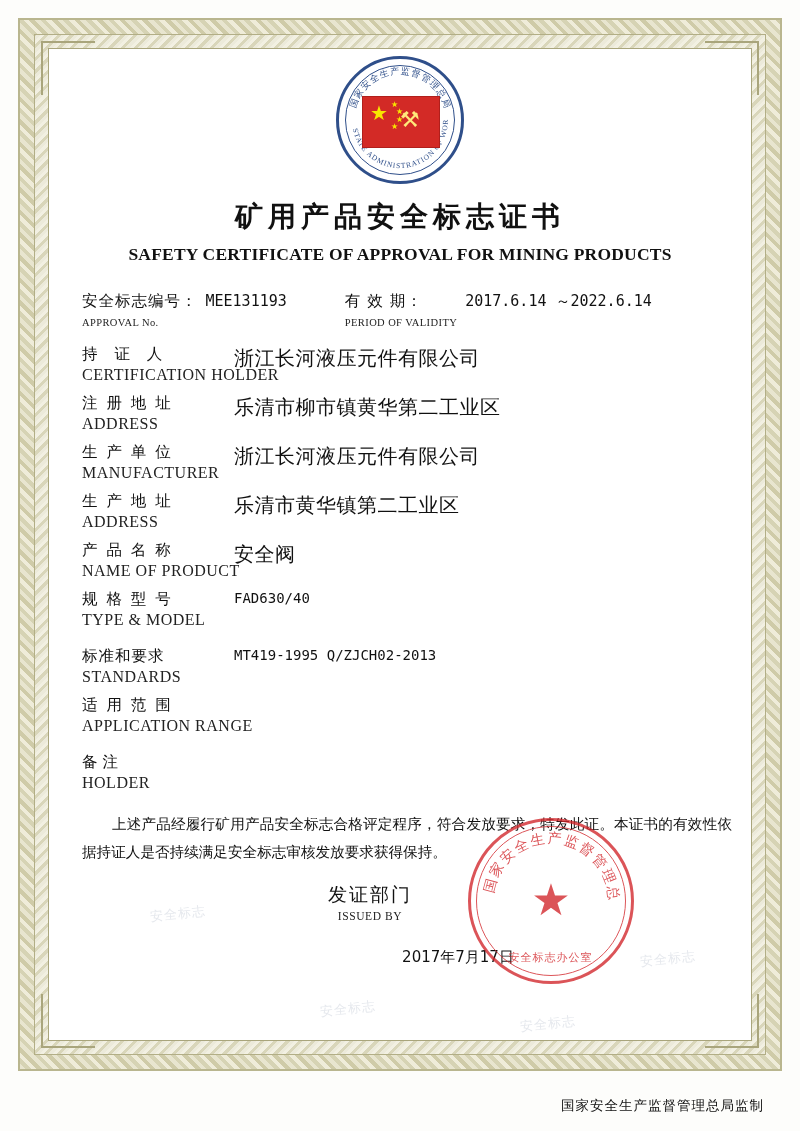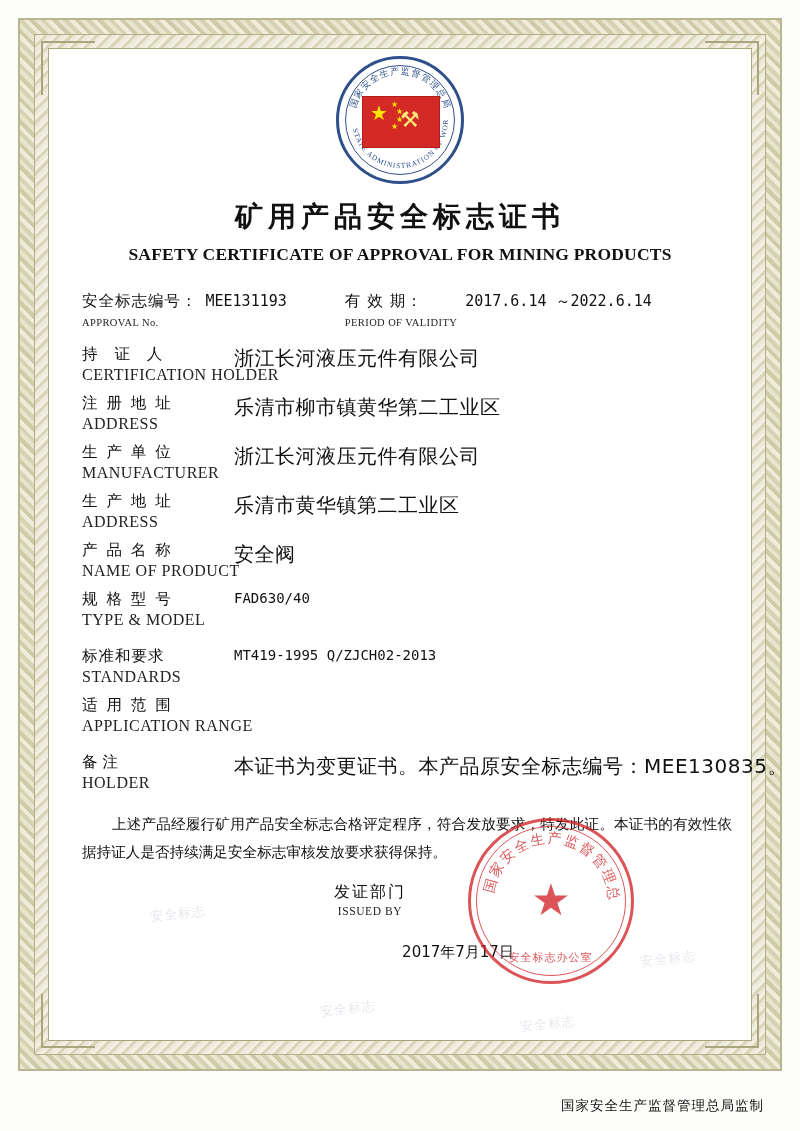--- a/index.html
+++ b/index.html
@@ -268,21 +268,21 @@
   
   .issued {
     margin-top: 16px;
     text-align: center;
     padding-right: 60px;
     position: relative;
     z-index: 2;
   }
   .issued .cn {
     font-family: "DejaVu Sans", sans-serif;
-    font-size: 16px;
+    font-size: 19px;
     letter-spacing: 2px;
     color: #111;
   }
   .issued .en {
     font-family: "Liberation Serif", serif;
     font-size: 11.5px;
     letter-spacing: 0.6px;
     color: #222;
     margin-top: 2px;
   }
@@ -486,21 +486,20 @@
           <div class="cn sp2">适 用 范 围</div>
           <div class="en">APPLICATION RANGE</div>
         </div>
       </div>
 
       <div class="field gap-before">
         <div class="labelbox">
           <div class="cn">备      注</div>
           <div class="en">HOLDER</div>
         </div>
-        <div class="fvalue">本证书为变更证书。本产品原安全标志编号：MEE130835。</div>
       </div>
 
     </div>
 
     <div class="statement">上述产品经履行矿用产品安全标志合格评定程序，符合发放要求，特发此证。本证书的有效性依据持证人是否持续满足安全标志审核发放要求获得保持。</div>
 
     <div class="issued">
       <div class="cn">发证部门</div>
       <div class="en">ISSUED BY</div>
     </div>

